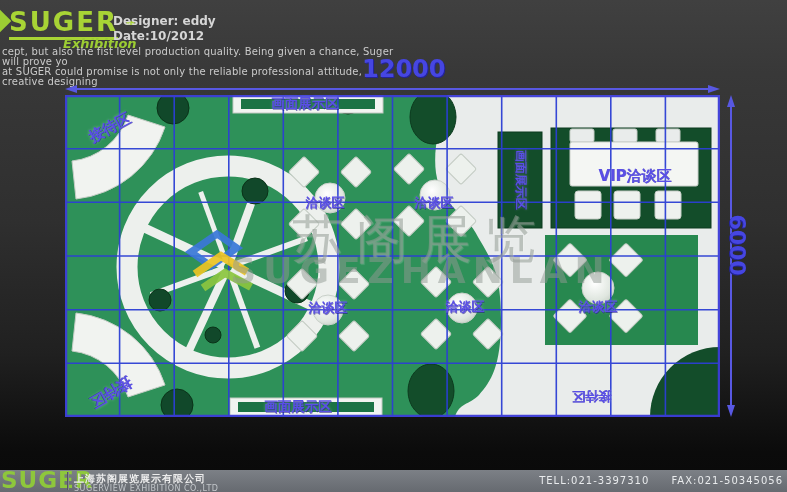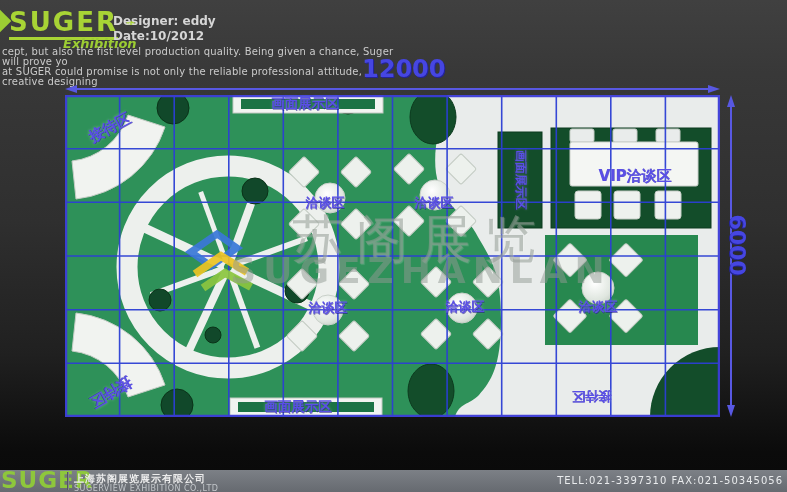--- a/index.html
+++ b/index.html
@@ -36,21 +36,21 @@
   .wm-sub{position:absolute;left:356px;top:175px;transform:translate(-50%,-50%);
       font-size:36px;font-weight:bold;letter-spacing:7px;color:rgba(145,154,148,.5);white-space:nowrap;}
   
   .footer{position:absolute;left:0;top:470px;width:787px;height:22px;overflow:hidden;
       background:linear-gradient(180deg,#7c8086,#666a70);}
   .f-logo{position:absolute;left:1px;top:-3px;font-size:23px;font-weight:bold;color:#8ec73c;letter-spacing:1px;}
   .f-div{position:absolute;left:67px;top:2px;width:1px;height:18px;background:#54575c;box-shadow:1px 0 0 #84888e;}
   .f-cn{position:absolute;left:74px;top:2px;font-size:10px;font-weight:bold;color:#ececec;letter-spacing:1px;}
   .f-en{position:absolute;left:74px;top:14px;font-size:8px;color:#c2c6ca;letter-spacing:.5px;}
   .f-contact{position:absolute;right:4px;top:5px;font-size:10px;color:#e9ebed;letter-spacing:1px;}
-  .f-contact span{}
+  .f-contact span{margin-left:18px;}
 </style>
 </head>
 <body>
 
 <div class="stage">
 
   <div class="logo-mark"></div>
   <div class="logo">
     <span class="logo-name">SUGER</span><span class="logo-dash">-</span>
     <div class="logo-sub">Exhibition</div>

